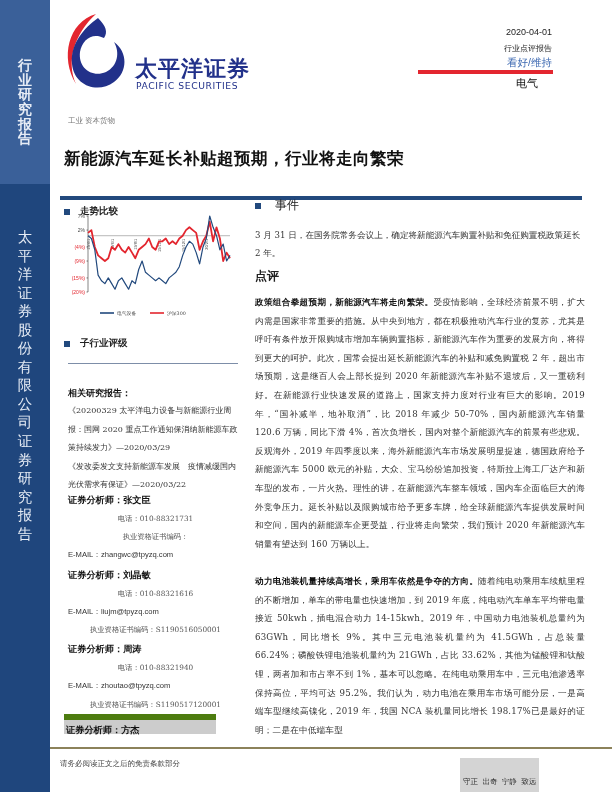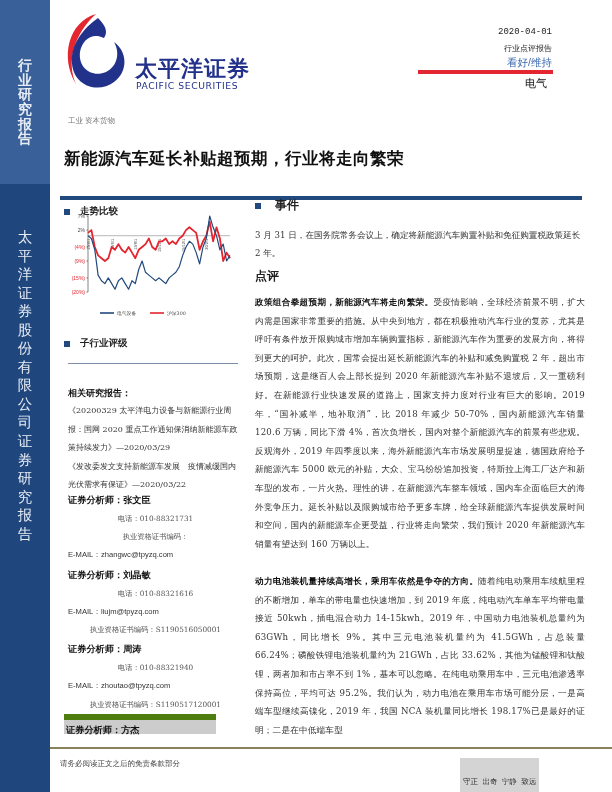--- a/index.html
+++ b/index.html
@@ -11,25 +11,25 @@
   .vtext { position: absolute; left: 0; width: 50px; text-align: center; color: #e6ecf5; font-weight: bold; line-height: 1.05; }
   .vtext span { display: block; }
   .vtext-top { top: 58px; font-size: 14px; }
   .vtext-bottom { top: 228px; font-size: 14.5px; font-weight: normal; line-height: 1.28; }
 
   .logo { position: absolute; left: 58px; top: 10px; width: 200px; height: 90px; }
   .logo-cn { position: absolute; left: 135px; top: 44px; font-family: "DejaVu Sans", sans-serif; font-weight: bold; font-size: 22px; color: #22318a; letter-spacing: 1px; }
   .logo-en { position: absolute; left: 136px; top: 70px; font-family: "DejaVu Sans", sans-serif; font-size: 9.2px; color: #22318a; letter-spacing: 0.6px; }
 
   .hdr-right { position: absolute; right: 60px; text-align: right; font-family: "Liberation Sans", sans-serif; }
-  .hdr-date { top: 27px; font-size: 9px; color: #222; font-family: Liberation Mono, monospace; }
+  .hdr-date { top: 27px; font-size: 9px; color: #222; }
   .hdr-type { top: 43px; font-size: 8px; color: #222; }
   .hdr-rating { top: 56px; font-size: 10.5px; color: #3c68b1; }
   .hdr-redbar { position: absolute; left: 418px; top: 70px; width: 135px; height: 4px; background: #e3262f; }
-  .hdr-sector { position: absolute; right: 65px; top: 76px; font-family: "Liberation Sans", sans-serif; font-size: 11px; color: #111; }
+  .hdr-sector { position: absolute; right: 74px; top: 76px; font-family: "Liberation Sans", sans-serif; font-size: 11px; color: #111; }
 
   .tag-line { position: absolute; left: 68px; top: 116px; font-family: "Liberation Sans", sans-serif; font-size: 7.5px; color: #777; }
   .title { position: absolute; left: 64px; top: 148px; font-size: 16.5px; font-weight: bold; color: #111; letter-spacing: 0.5px; }
   .title-rule { position: absolute; left: 60px; top: 196px; width: 522px; height: 4px; background: #22497d; }
 
   .sec-mark { display: inline-block; width: 6px; height: 6px; background: #22497d; margin-right: 10px; vertical-align: middle; }
   .left-head { position: absolute; left: 64px; font-size: 9.5px; font-weight: bold; }
   .lh-trend { top: 205px; }
   .lh-sub { top: 337px; }
   .sub-rule { position: absolute; left: 68px; top: 363px; width: 170px; height: 1px; background: #7d8ea8; }
@@ -39,21 +39,21 @@
   .related { position: absolute; left: 68px; top: 384px; width: 175px; font-size: 8px; line-height: 18.4px; color: #333; }
   .related .rh { font-weight: bold; font-size: 9px; color: #111; }
 
   .analysts { position: absolute; left: 68px; top: 490px; width: 175px; font-size: 7.8px; color: #333; }
   .an-name { font-weight: bold; font-size: 9.2px; color: #111; height: 20px; line-height: 20px; }
   .an-line { height: 18.2px; line-height: 18.2px; font-family: "Liberation Sans", sans-serif; font-size: 7.6px; }
   .an-line.cn { font-family: "DejaVu Serif", serif; font-size: 7.3px; color: #555; text-align: center; }
   .an-last { background: #cccccc; border-top: 6px solid #4d7c0f; padding-left: 2px; margin-left: -4px; width: 152px; }
 
   .right-col { position: absolute; left: 255px; width: 330px; }
-  .rh-event { top: 197px; font-size: 12px; font-weight: bold; }
+  .rh-event { top: 197px; font-size: 12px; font-weight: normal; }
   .rh-event .sec-mark { margin-right: 14px; }
   .event-text { top: 226px; font-size: 8.6px; line-height: 18px; color: #333; }
   .rh-review { top: 268px; font-size: 12px; font-weight: bold; }
   .body-p { font-size: 8.6px; line-height: 18.6px; color: #333; text-align: justify; letter-spacing: 0.2px; }
   .p1 { top: 293px; }
   .p2 { top: 572px; }
   .body-p b { color: #111; }
 
   .footer-rule { position: absolute; left: 50px; top: 747px; width: 562px; height: 2px; background: #8c825a; }
   .footer-left { position: absolute; left: 60px; top: 759px; font-size: 7.5px; color: #444; }

